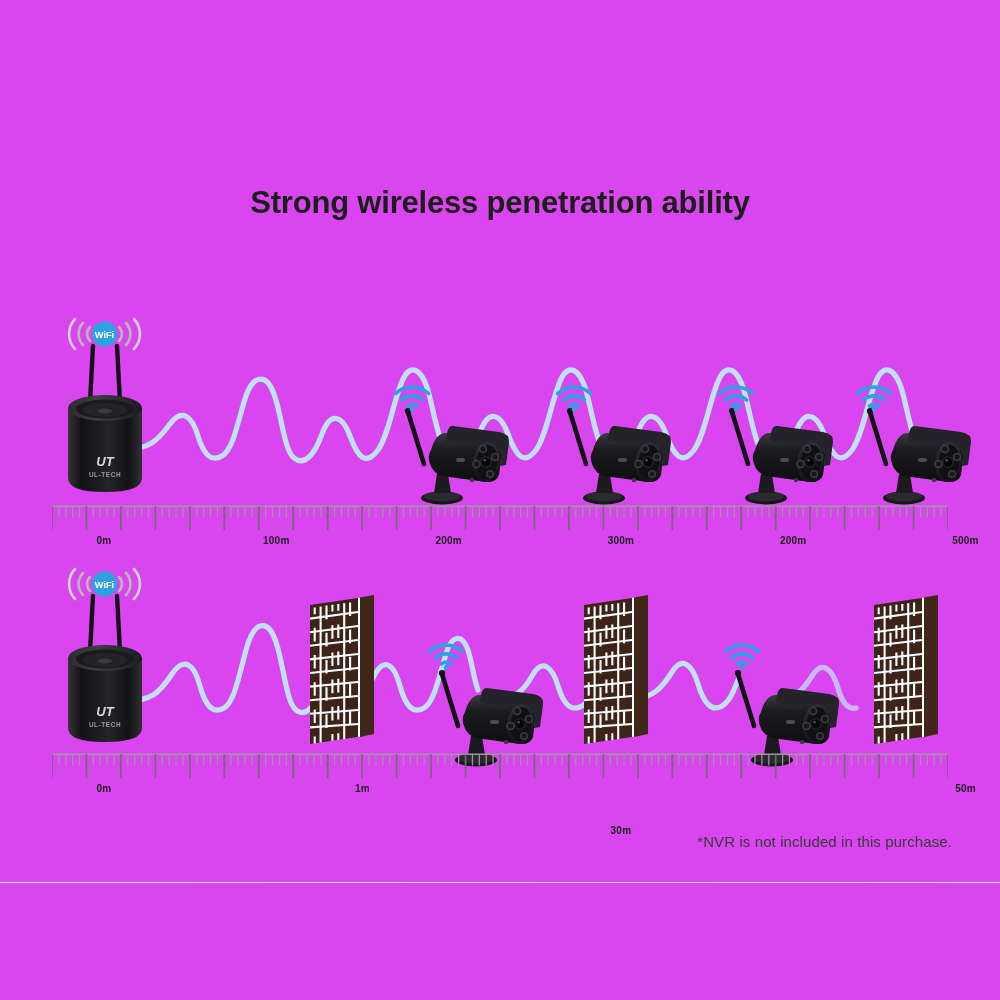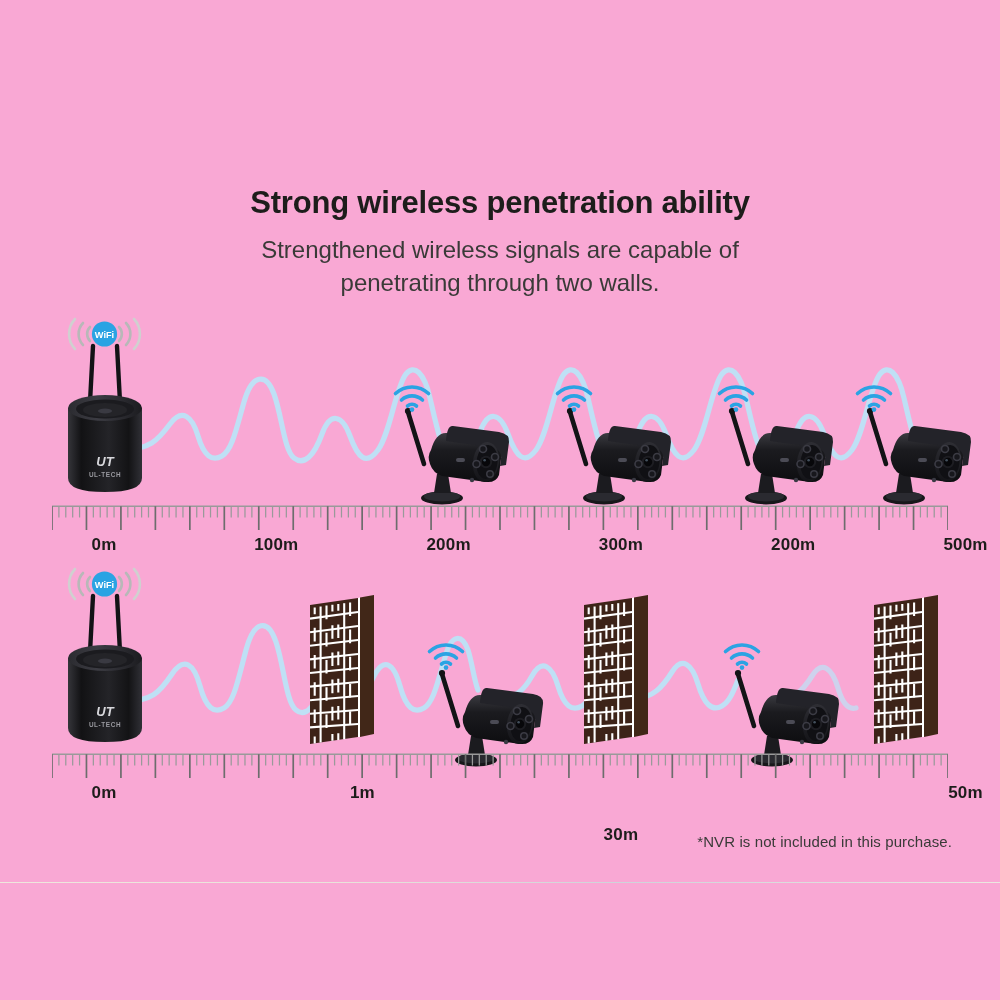--- a/index.html
+++ b/index.html
@@ -14,21 +14,21 @@
     overflow: hidden;
     font-family: "Liberation Sans", sans-serif;
     color: #231f20;
   }
 
   #page {
     position: absolute;
     inset: 0;
     width: 1000px;
     height: 1000px;
-    background: #f9a8d4;
+    background: #d946ef;
   }
 
   
   .heading-block {
     position: absolute;
     top: 183px;
     left: 0;
     width: 1000px;
     text-align: center;
   }
@@ -80,21 +80,21 @@
 
   .ruler-labels {
     position: absolute;
     left: 0;
     top: 0;
     width: 1000px;
     height: 26px;
   }
   .ruler-label {
     position: absolute;
-    font-size: 17px;
+    font-size: 10px;
     font-weight: bold;
     color: #1d1d1b;
     white-space: nowrap;
     transform: translateX(-50%);
     letter-spacing: 0.2px;
   }
 
   
   .footnote {
     position: absolute;
@@ -115,24 +115,20 @@
     background: linear-gradient(90deg,#efe7dd 0%, #e9e2da 35%, #cfd3da 62%, #ece7e0 100%);
   }
 </style>
 </head>
 <body>
 
 <div id="page">
 
   <div class="heading-block">
     <div class="title">Strong wireless penetration ability</div>
-    <div class="subtitle">
-      <span>Strengthened wireless signals are capable of</span>
-      <span>penetrating through two walls.</span>
-    </div>
   </div>
 
   <div class="row" id="row-near">
     <div class="scene">
       <svg width="1000" height="230" viewBox="0 0 1000 230" xmlns="http://www.w3.org/2000/svg">
         <defs>
           <linearGradient id="bodyG" x1="0" y1="0" x2="1" y2="0">
             <stop offset="0" stop-color="#35353a"></stop>
             <stop offset="0.18" stop-color="#121214"></stop>
             <stop offset="0.55" stop-color="#242428"></stop>

